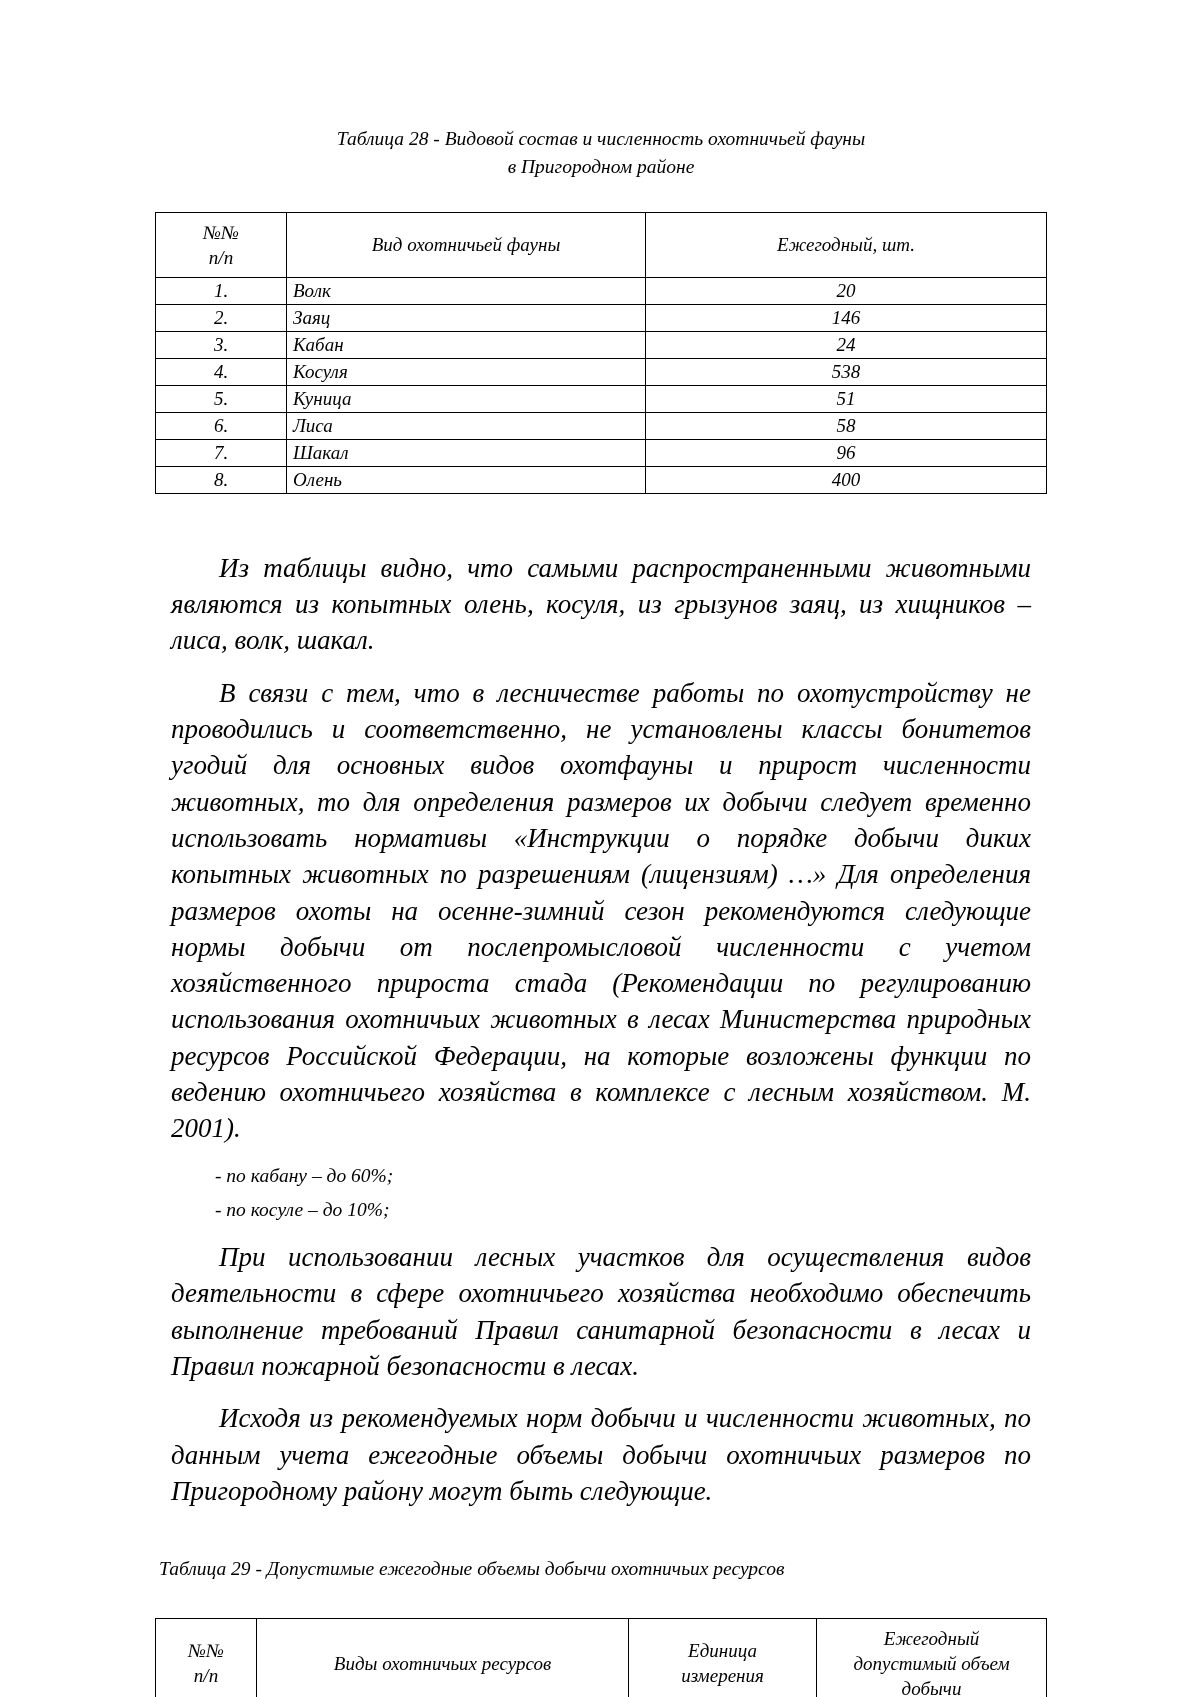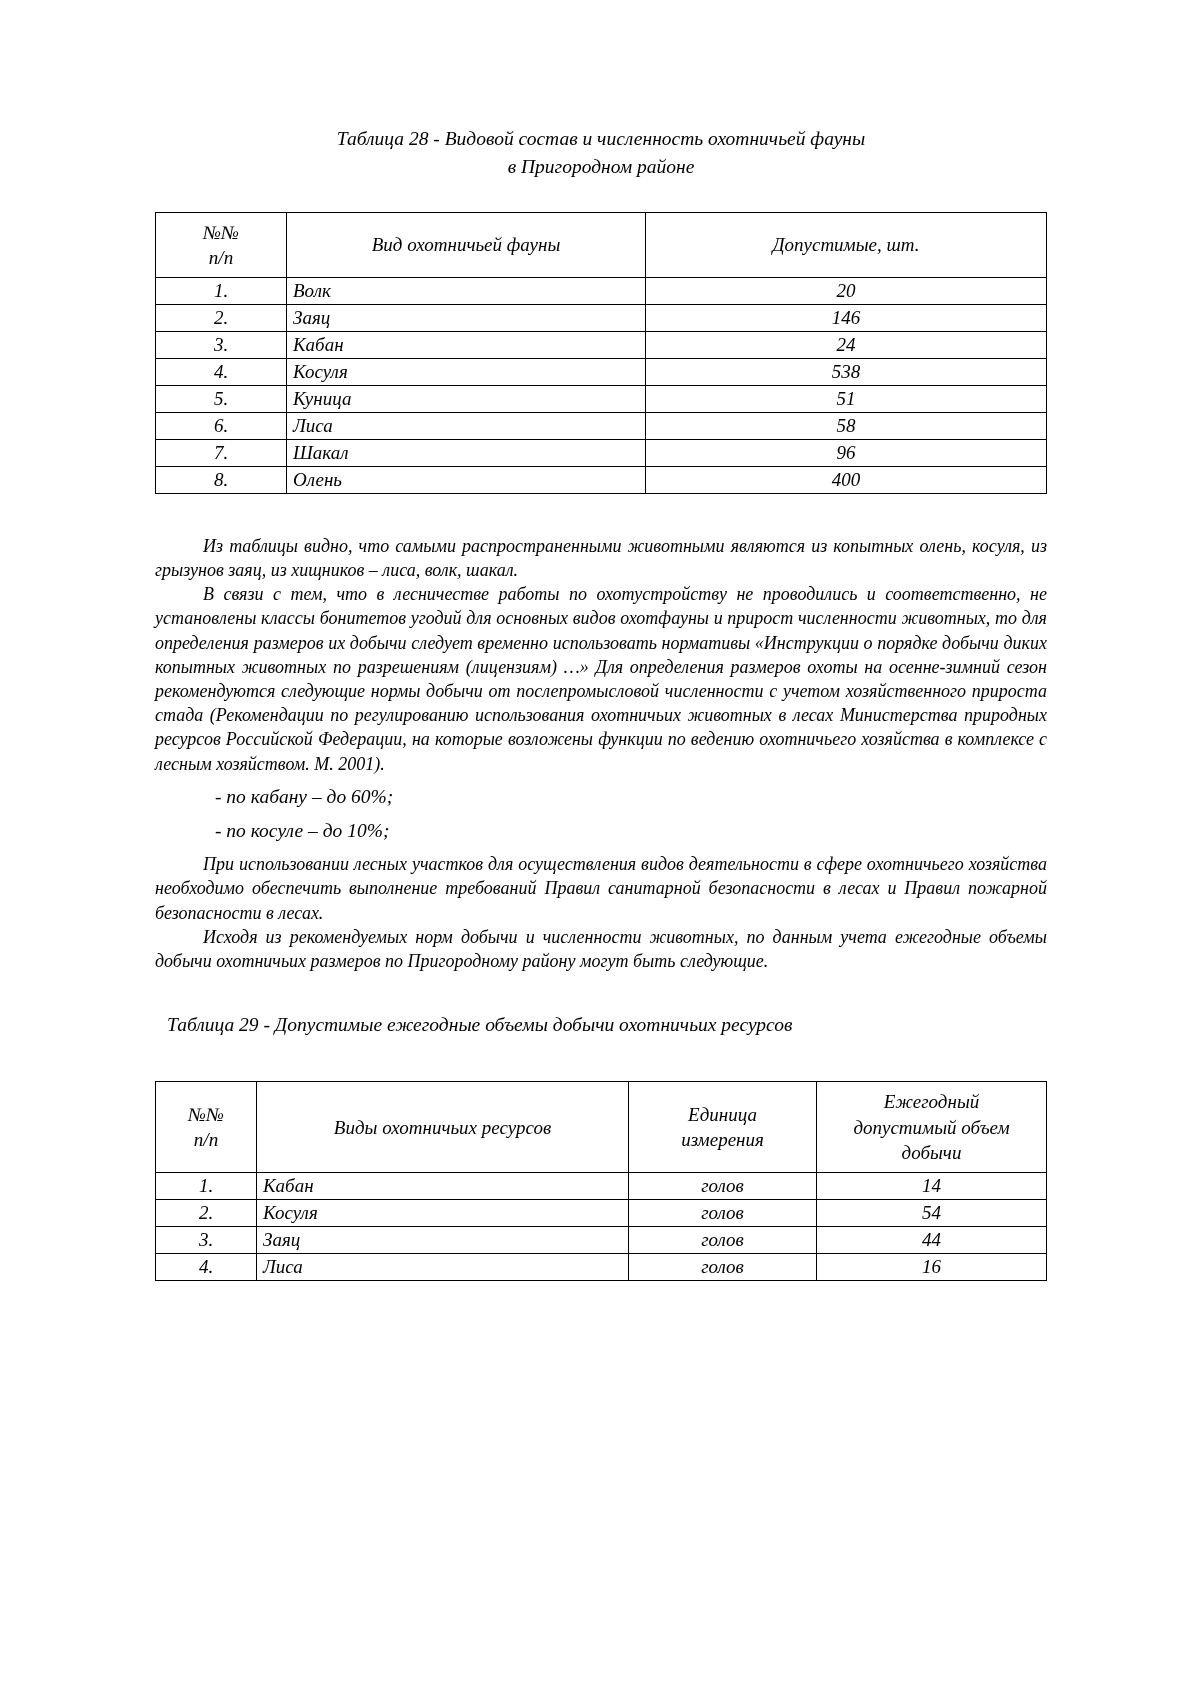--- a/index.html
+++ b/index.html
@@ -33,21 +33,21 @@
   .table-caption-centered {
     text-align: center;
     font-size: 19.5px;
     line-height: 1.45;
     margin: 0 0 0 0;
   }
   .table-caption-left {
     text-align: left;
     font-size: 19.5px;
     line-height: 1.45;
-    margin: 12px;
+    margin: 4px;
   }
 
   
   table.doc-table {
     border-collapse: collapse;
     width: 892px;
     table-layout: fixed;
     font-size: 19px;
   }
   table.doc-table td,
@@ -70,25 +70,25 @@
   
   .d-num  { width: 88px;  text-align: center; }
   .d-name { text-align: left; padding-left: 10px; }
   .d-unit { width: 175px; text-align: center; }
   .d-vol  { width: 217px; text-align: center; }
 
   .nn { display: block; }
 
   
   .para {
-    font-size: 18px;
+    font-size: 27px;
     line-height: 1.345;
     text-align: justify;
     text-indent: 48px;
-    margin: 0;
+    margin: 16px;
     hyphens: manual;
   }
   .bullet {
     font-size: 19.5px;
     line-height: 1.345;
     text-align: left;
     text-indent: 0;
     margin: 8px;
     padding-left: 52px;
   }
@@ -110,21 +110,21 @@
     <div class="gap-before-table"></div>
 
     <table class="doc-table">
       <thead>
         <tr>
           <td class="c-num">
             <span class="nn">№№</span>
             <span class="nn">п/п</span>
           </td>
           <td class="c-name" style="text-align:center">Вид охотничьей фауны</td>
-          <td class="c-qty">Допустимые, шт.</td>
+          <td class="c-qty">Ежегодный, шт.</td>
         </tr>
       </thead>
       <tbody>
         <tr>
           <td class="c-num">1.</td>
           <td class="c-name">Волк</td>
           <td class="c-qty">20</td>
         </tr>
         <tr>
           <td class="c-num">2.</td>

